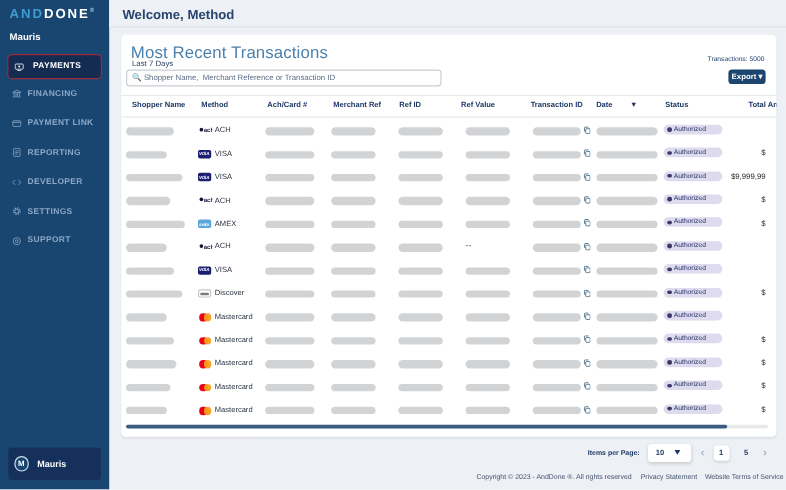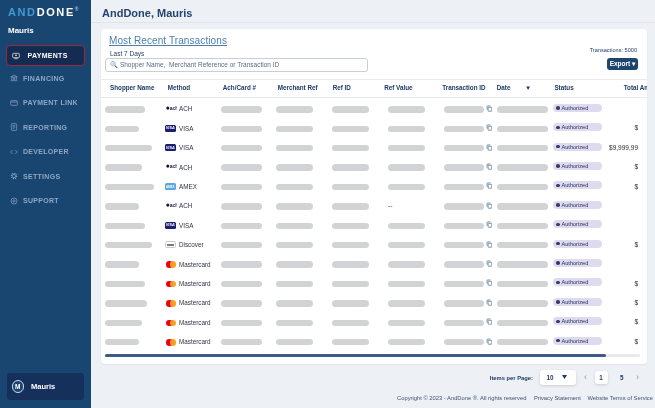--- a/index.html
+++ b/index.html
@@ -21,21 +21,21 @@
 #userbox { left:7px; top:373px; width:77px; height:27px; background:#14305b; border-radius:3px; display:flex; align-items:center; }
 #userbox .av { width:12.5px; height:12.5px; border-radius:50%; background:#194671; border:1.5px solid #cfdbe8; color:#fff; font-size:6.5px; font-weight:700; display:flex; align-items:center; justify-content:center; margin-left:4.5px; }
 #userbox .nm { color:#fff; font-size:7.5px; font-weight:700; margin-left:7px; }
 
 
 #topbar { left:91px; top:0; width:564px; height:23px; background:#edf0f4; border-bottom:1px solid #e0e3e8; }
 #welcome { left:102px; top:6.5px; font-size:11px; font-weight:700; color:#27446e; }
 
 
 #card { left:101px; top:29px; width:546px; height:335px; background:#fff; border-radius:4px; box-shadow:0 1px 2px rgba(0,0,0,0.06); overflow:hidden; }
-#title { left:8px; top:5.8px; font-size:10px; letter-spacing:0.1px; color:#4b7fae;text-decoration:underline; }
+#title { left:8px; top:5.8px; font-size:14px; letter-spacing:0.1px; color:#4b7fae; }
 #sub { left:9px; top:20.5px; font-size:6.5px; font-weight:400; color:#2a3f63; }
 #search { left:4px; top:29px; width:263px; height:14px; border:1px solid #c9ced6; border-radius:3px; background:#fff; display:flex; align-items:center; }
 #search .ph { color:#5a6b84; font-size:6.5px; margin-left:4px; white-space:pre; }
 #txcount { right:10px; top:18px; font-size:5.6px; color:#24406d; }
 #export { right:9px; top:29px; width:31px; height:12px; background:#1c456f; border-radius:3px; color:#fff; font-size:6.5px; font-weight:700; display:flex; align-items:center; justify-content:center; }
 
 
 #thead { left:0; top:49.5px; width:546px; height:19px; border-top:1px solid #e8eaee; border-bottom:1px solid #e8eaee; }
 .th { position:absolute; top:4.5px; font-size:6.3px; font-weight:700; color:#1e3966; white-space:nowrap; }
 .row { position:absolute; left:0; width:546px; height:19.4px; }
@@ -114,21 +114,21 @@
       <circle cx="12" cy="12" r="3.5"></circle>
     </svg>
   <span class="txt">SUPPORT</span>
 </div>
 <div id="userbox" class="abs">
     <div class="av">M</div>
     <div class="nm">Mauris</div>
   </div>
 
 <div id="topbar" class="abs"></div>
-<div id="welcome" class="abs">AndDone, Mauris</div>
+<div id="welcome" class="abs">Welcome, Method</div>
 
 <div id="card" class="abs">
   <div id="title" class="abs">Most Recent Transactions</div>
   <div id="sub" class="abs">Last 7 Days</div>
   <div id="search" class="abs">
       <span class="ph">🔍 Shopper Name,  Merchant Reference or Transaction ID</span>
     </div>
   <div id="txcount" class="abs">Transactions: 5000</div>
   <div id="export" class="abs">Export ▾</div>
   <div id="thead" class="abs">

